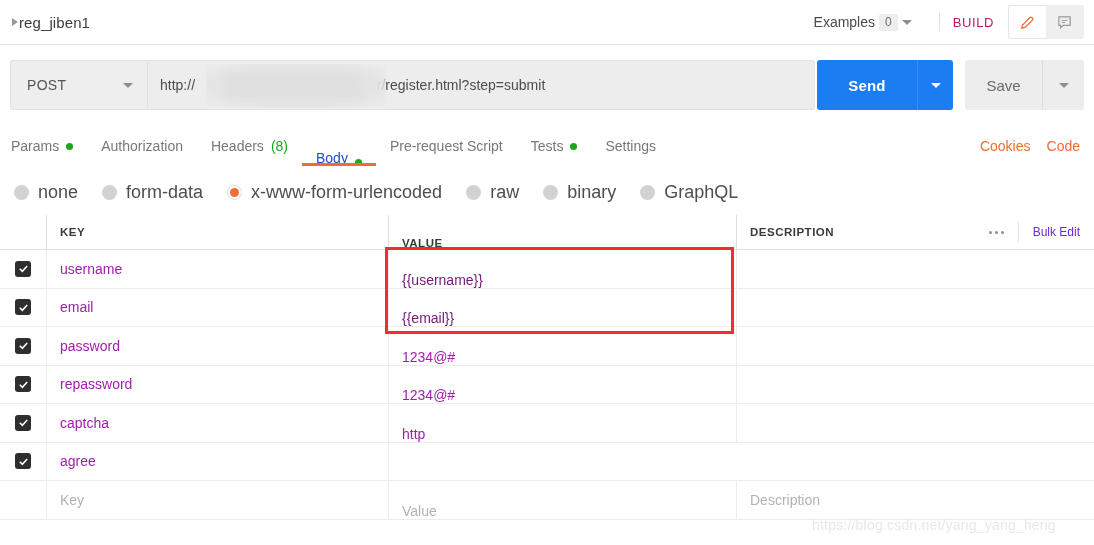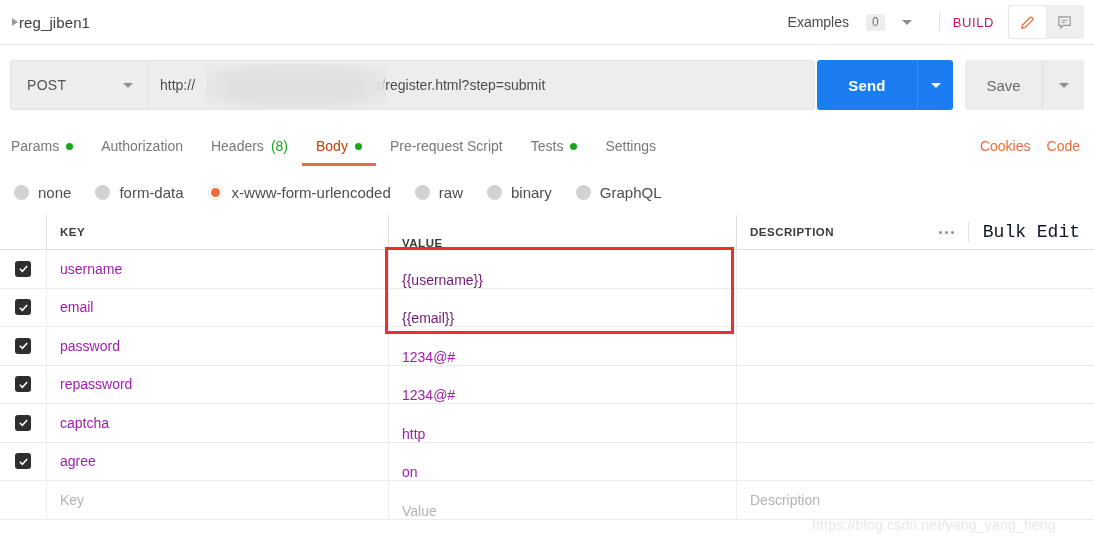--- a/index.html
+++ b/index.html
@@ -22,21 +22,21 @@
     width: 0; height: 0;
     border-left: 6px solid #9b9b9b;
     border-top: 4.5px solid transparent;
     border-bottom: 4.5px solid transparent;
   }
   .req-title { font-size: 15px; color: #3c3c3c; letter-spacing: .1px; }
 
   .header-right {
     margin-left: auto; display: flex; align-items: center; gap: 0; padding-right: 10px; height: 45px;
   }
-  .examples-grp { display: flex; align-items: center; gap: 17px; padding-right: 14px; }
+  .examples-grp { display: flex; align-items: center; gap: 4px; padding-right: 14px; }
   .examples-label { font-size: 14px; color: #4a4a4a; }
   .examples-count {
     background: #ededed; color: #6e6e6e; font-size: 12px;
     padding: 1px 6px; border-radius: 2px; line-height: 15px;
   }
   .caret-down {
     width: 0; height: 0;
     border-top: 5.5px solid #8f8f8f;
     border-left: 5px solid transparent;
     border-right: 5px solid transparent;
@@ -111,36 +111,36 @@
   .tabs {
     position: absolute; left: 0; top: 126px; width: 1094px; height: 40px;
     display: flex; align-items: center; padding-left: 11px;
   }
   .tab {
     display: flex; align-items: center; gap: 7px;
     font-size: 14px; color: #787878; height: 40px; padding: 0 14px;
     position: relative;
   }
   .tab:first-child { padding-left: 0; }
-  .tab.active { color: #c2410c; }
+  .tab.active { color: #1d4ed8; align-items: flex-end; }
   .tab.active::after {
     content: ""; position: absolute; left: 0; right: 0; bottom: 0; height: 3px; background: #ef6c36;
   }
   .tab.active:first-child::after { left: 0; }
   .dot-green { width: 7px; height: 7px; border-radius: 50%; background: #17a81a; }
   .count-green { color: #17a81a; font-size: 14px; }
   .tabs-right { margin-left: auto; display: flex; gap: 16px; padding-right: 14px; }
   .link-orange { font-size: 14px; color: #ef6c36; }
 
   
   .radios {
     position: absolute; left: 14px; top: 175px; width: 1080px; height: 34px;
     display: flex; align-items: center; gap: 24px;
   }
-  .radio-item { display: flex; align-items: center; gap: 9px; font-size: 15px; color: #4e4e4e; }
+  .radio-item { display: flex; align-items: center; gap: 9px; font-size: 18px; color: #4e4e4e; }
   .radio-dot {
     width: 15px; height: 15px; border-radius: 50%; background: #d2d2d2;
   }
   .radio-dot.selected {
     background: #ffffff; border: 1px solid #e0e0e0;
     display: flex; align-items: center; justify-content: center;
   }
   .radio-dot.selected::after {
     content: ""; width: 9px; height: 9px; border-radius: 50%; background: #ef6c36;
   }
@@ -172,21 +172,21 @@
     width: 16px; height: 16px; border-radius: 3px; background: #2e2e2e;
     display: flex; align-items: center; justify-content: center;
   }
   .chk svg { display: block; }
   .head-actions {
     margin-left: auto; display: flex; align-items: center; gap: 0; padding-right: 14px; height: 100%;
   }
   .dots { display: flex; gap: 3px; padding: 0 14px; align-items: center; }
   .dots i { width: 3px; height: 3px; border-radius: 50%; background: #8e8e8e; display: block; }
   .vsep { width: 1px; height: 20px; background: #e2e2e2; }
-  .bulk-edit { font-size: 18px; color: #0f172a; padding-left: 14px; font-family: Liberation Mono, monospace; }
+  .bulk-edit { font-size: 12px; color: #6d28d9; padding-left: 14px; }
 
   
   .annot-box {
     position: absolute; left: 385px; top: 247px; width: 349px; height: 87px;
     border: 3px solid #ed2f2f; pointer-events: none;
   }
 
   
   .watermark {
     position: absolute; left: 812px; top: 517px;
@@ -428,23 +428,20 @@
       <div class="cell-check">
         <span class="chk">
           <svg width="11" height="11" viewBox="0 0 24 24" fill="none" stroke="#fff" stroke-width="3.4">
               <path d="M4 12.5l5.5 5.5L20 6.5"></path>
             </svg>
         </span>
       </div>
       <div class="cell-key">
         <span class="td">agree</span>
       </div>
-      <div class="cell-val">
-        <span class="td">on</span>
-      </div>
       <div class="cell-desc">
         <span class="td"></span>
       </div>
     </div>
 
     <div class="trow">
       <div class="cell-check"></div>
       <div class="cell-key">
         <span class="td placeholder">Key</span>
       </div>

